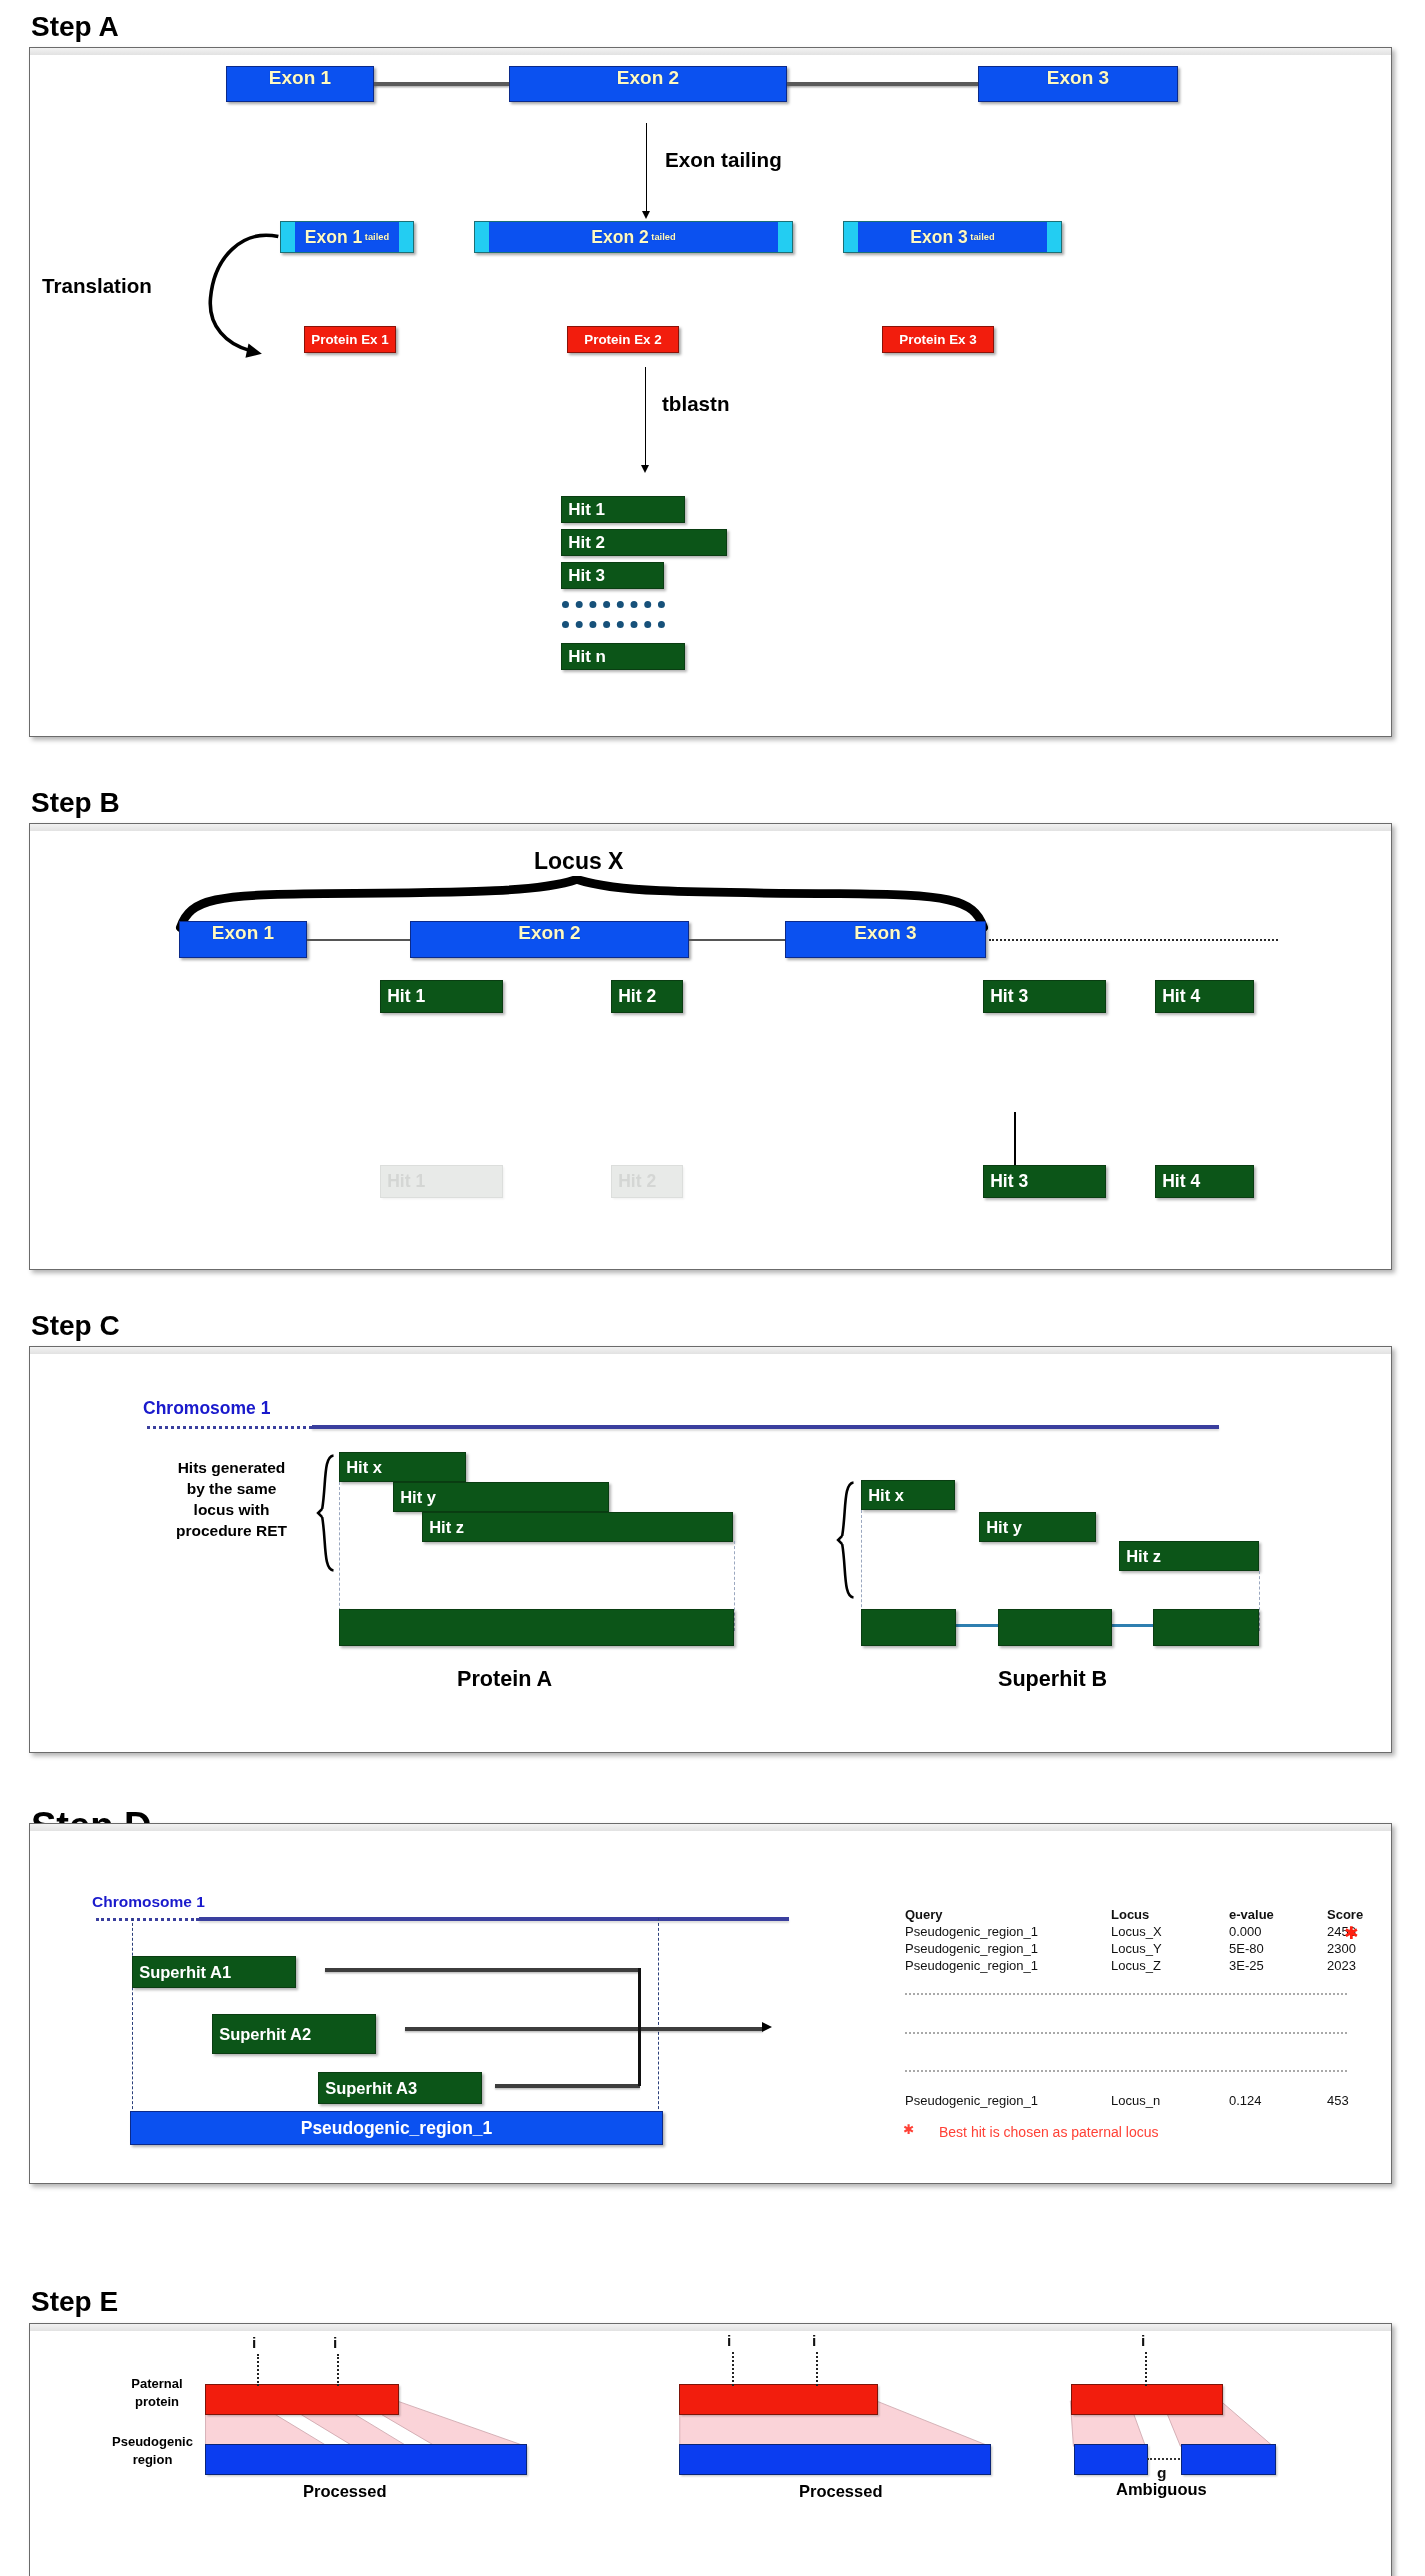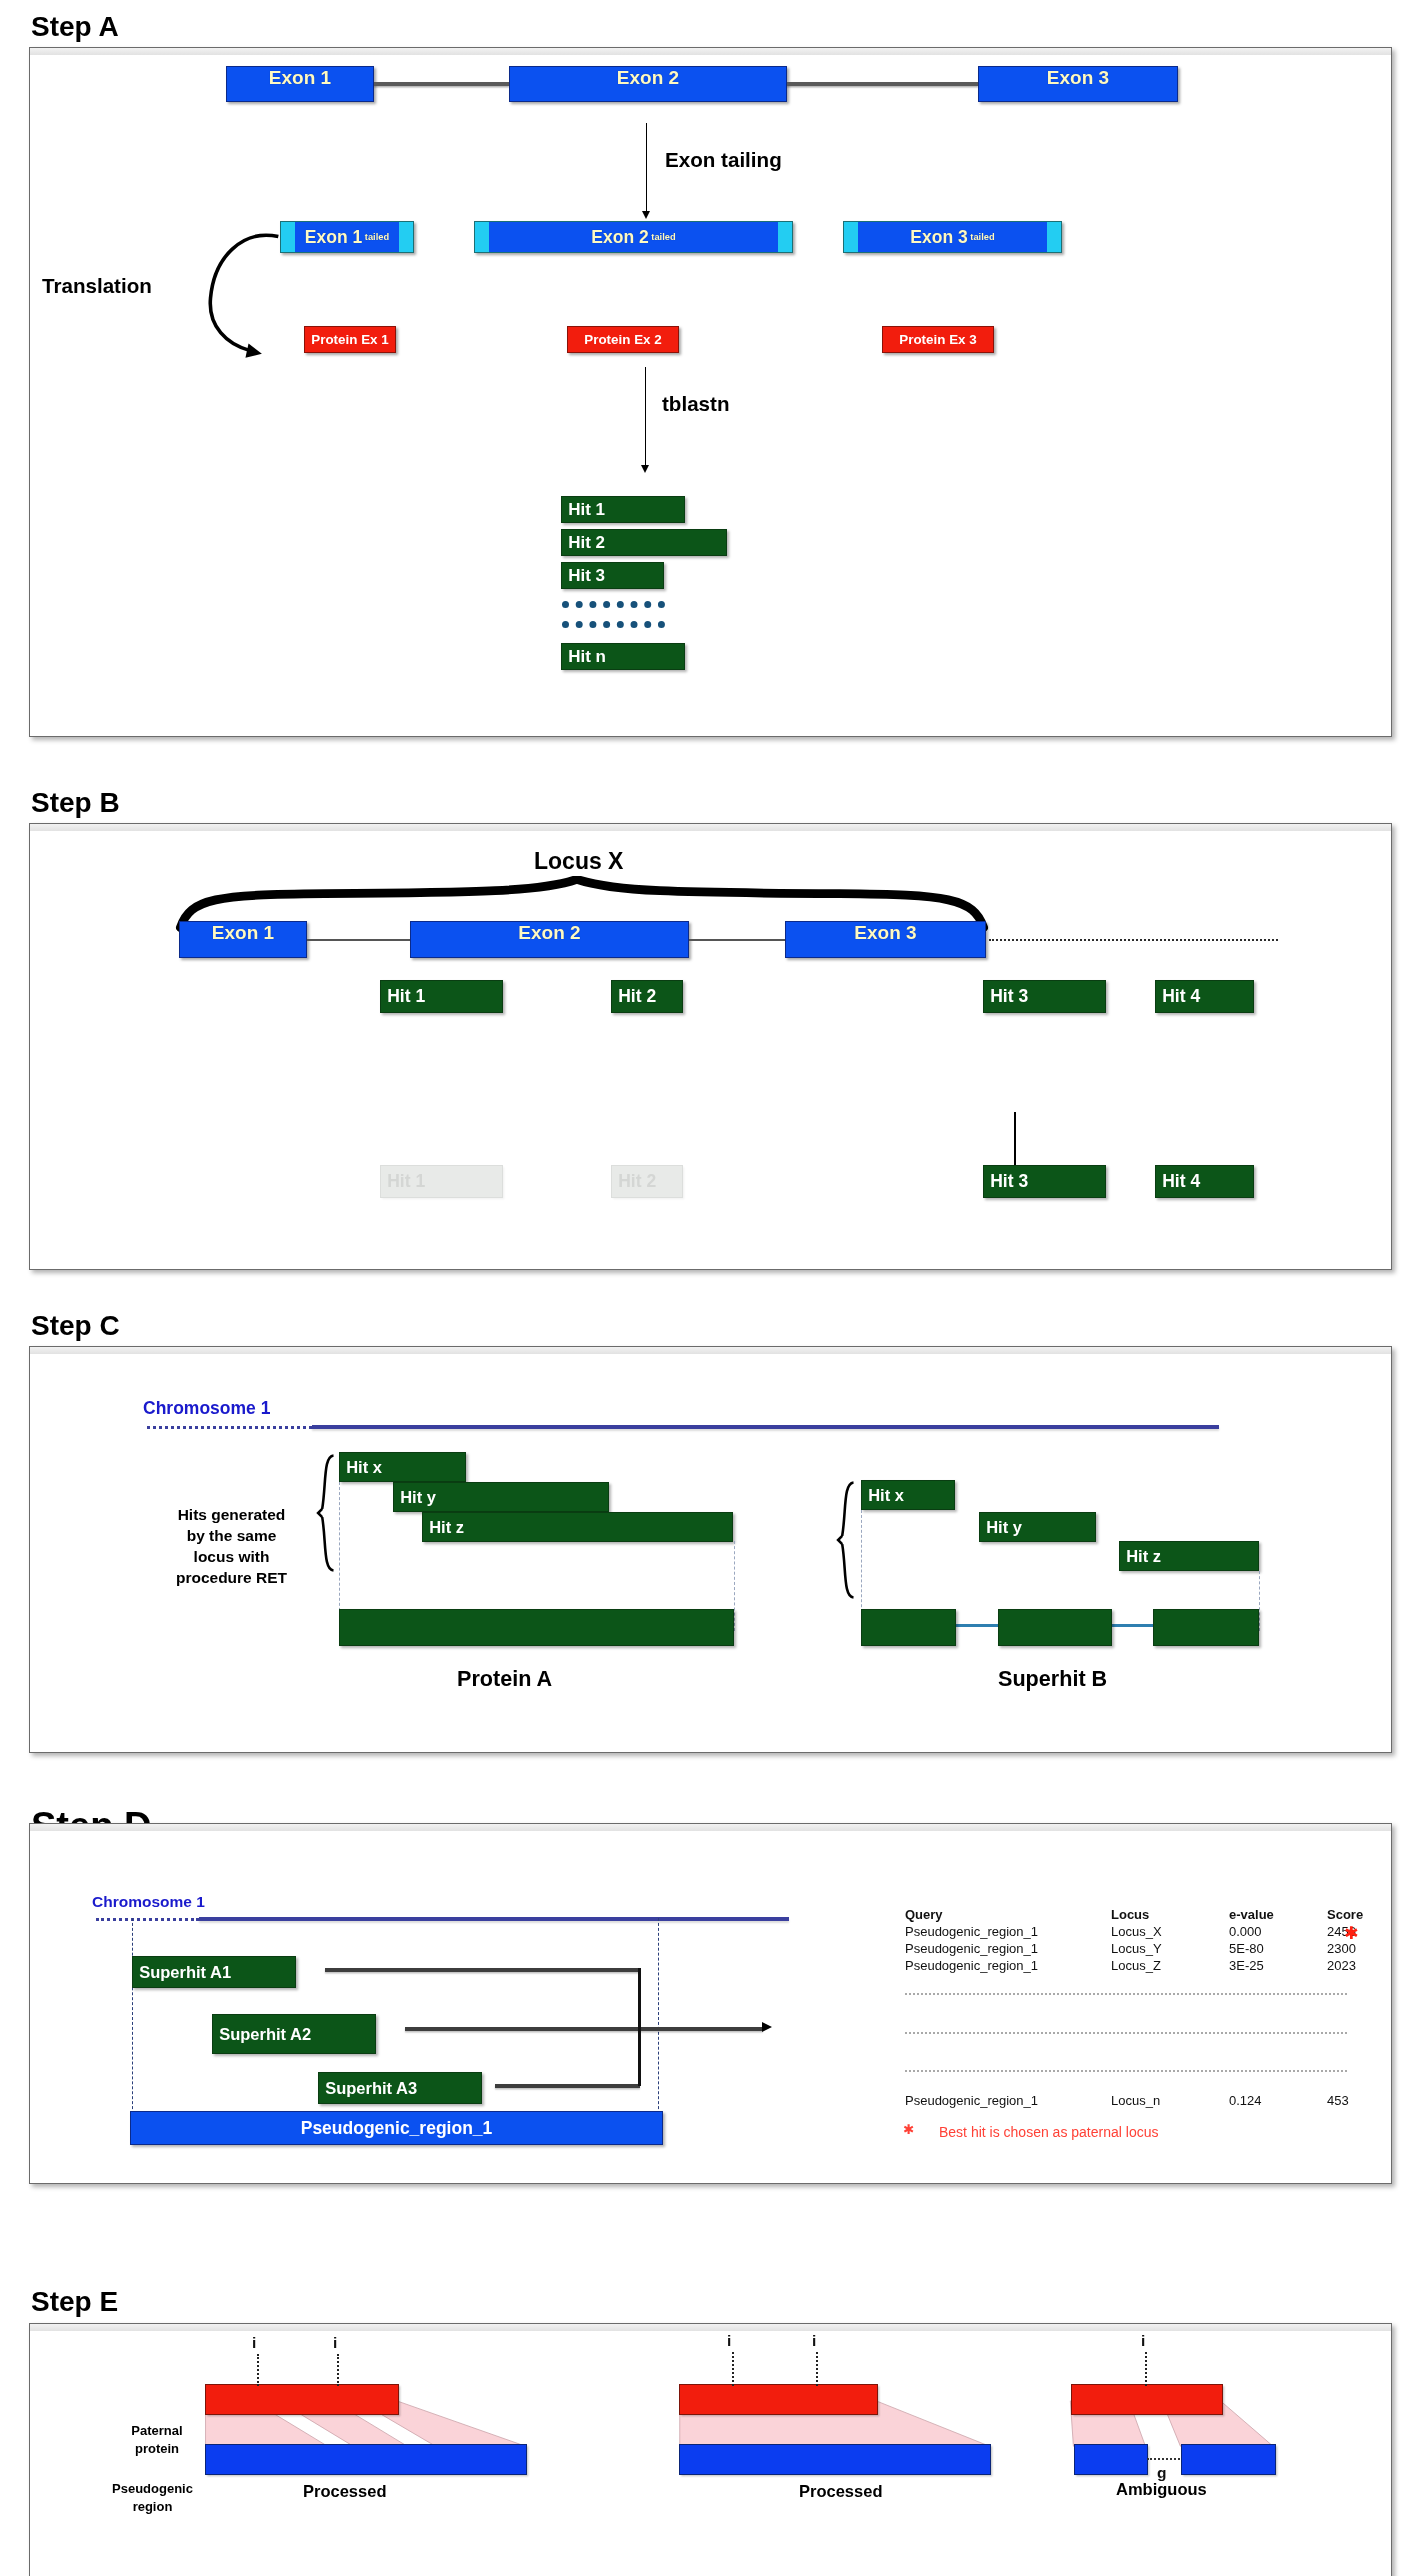--- a/index.html
+++ b/index.html
@@ -59,21 +59,21 @@
           font-weight:bold;display:flex;align-items:center;justify-content:center;
           box-shadow:2.1px 2.1px 2.6px rgba(0,0,0,.3);}
 
   .ep-red{position:absolute;background:#f21d0d;border:1px solid #7d1409;
           box-shadow:1.5px 1.5px 2.1px rgba(0,0,0,.25);}
   .ep-blue{position:absolute;background:#0b3df0;border:1px solid #0a2578;
            box-shadow:1.5px 1.5px 2.1px rgba(0,0,0,.25);}
   .ep-i{position:absolute;border-left:2.1px dotted #222;}
   .ep-i-lab{position:absolute;font-weight:bold;color:#111;}
   .ep-cap{position:absolute;font-weight:bold;color:#000;}
-  .side-lab{position:absolute;font-weight:bold;color:#000;text-align:center;line-height:1.35;margin-top:47px;}
+  .side-lab{position:absolute;font-weight:bold;color:#000;text-align:center;line-height:1.35;}
   .gap-dots{position:absolute;border-top:2.1px dotted #333;}
 </style>
 </head>
 <body>
 
 <div class="step-title" data-name="step-a-title" style="left:31px;top:11.3px;font-size:28px;">Step A</div>
 <div class="panel" data-name="step-a-panel" style="left:29px;top:47px;width:1363px;height:690px;"></div>
 
 <div class="exon abs" data-name="exon-box-1" style="left:226px;top:66px;width:148px;height:36px;font-size:19px;">
   <span data-name="exon-label">Exon 1</span>

